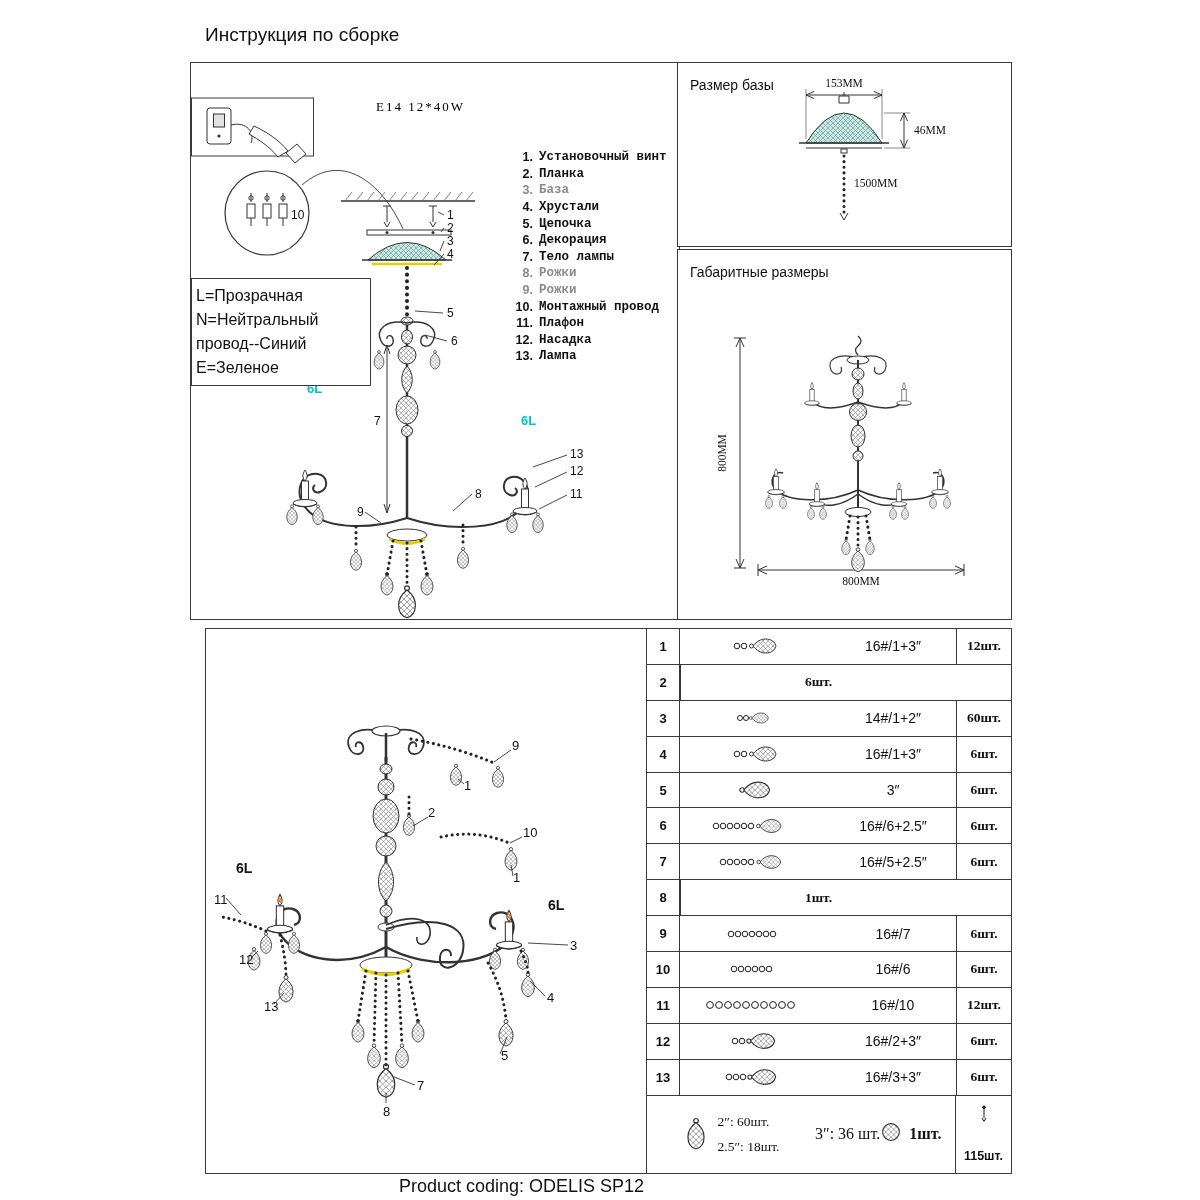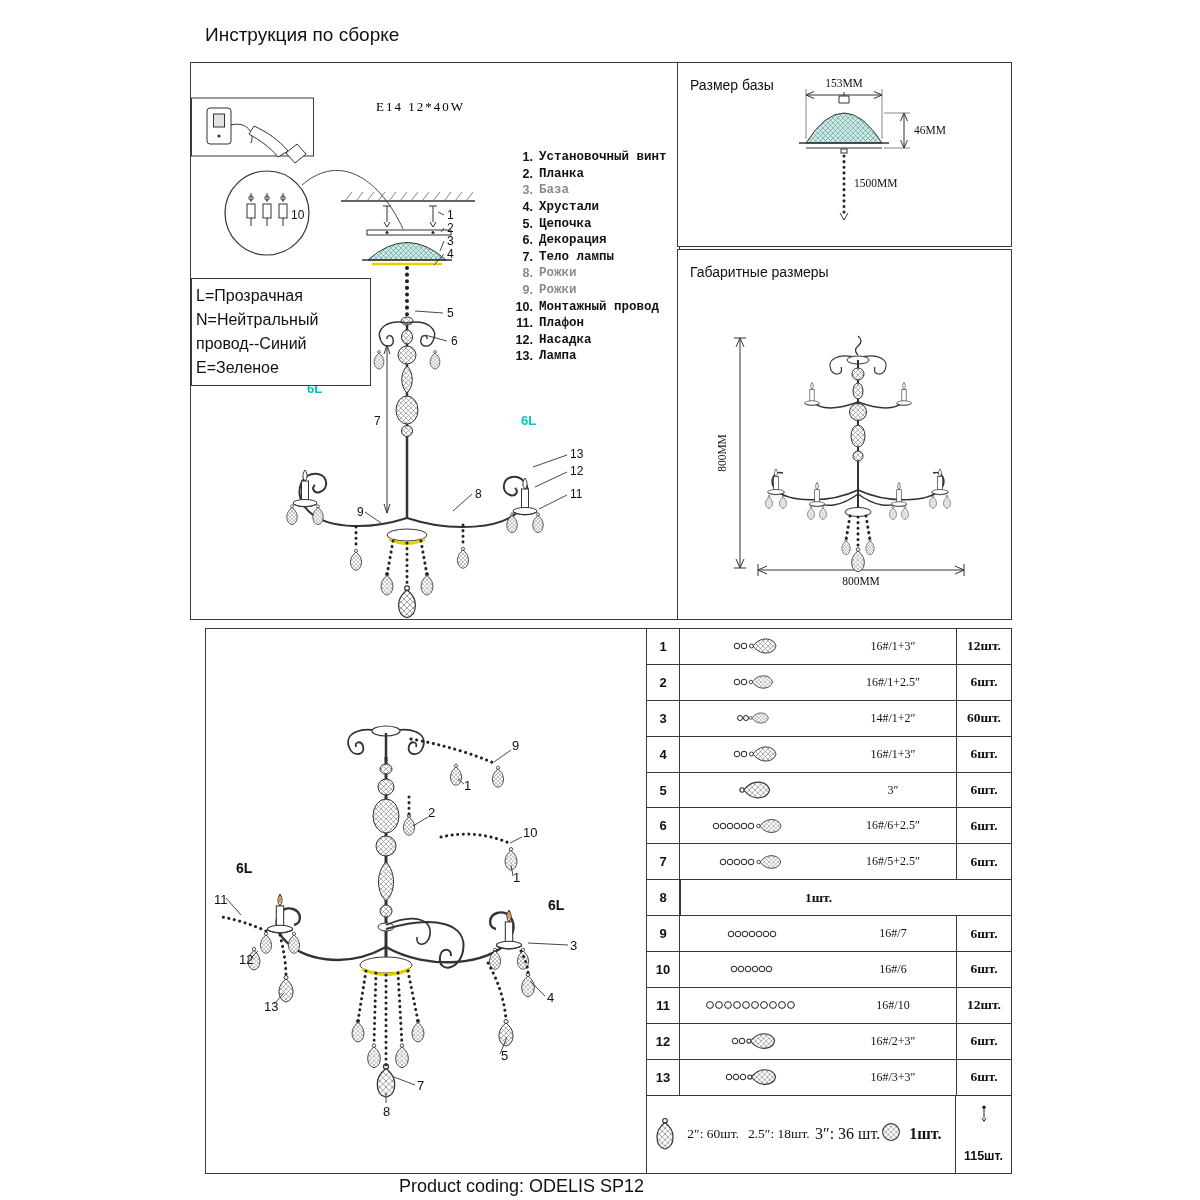--- a/index.html
+++ b/index.html
@@ -30,25 +30,25 @@
   .dimt{font-family:"Liberation Serif",serif;font-size:11.5px;fill:#111;}
   .sixlA{font-size:13px;font-weight:bold;fill:#00c6c6;}
   .sixlD{font-size:14px;font-weight:bold;fill:#111;}
   .bd{fill:#fff;stroke:#222;stroke-width:1;}
   
   .ptable{position:absolute;left:440px;top:0;width:365px;height:544px;border-left:1px solid #3a3a3a;display:flex;flex-direction:column;box-sizing:border-box;}
   .prow{flex:0 0 35.9px;display:grid;grid-template-columns:33px 1fr 55px;border-bottom:1px solid #3a3a3a;align-items:stretch;box-sizing:border-box;}
   .pnum{display:flex;align-items:center;justify-content:center;font-size:13px;font-weight:bold;border-right:1px solid #3a3a3a;}
   .pmid{display:flex;align-items:center;min-width:0;}
   .icon-box{flex:0 0 140px;display:flex;justify-content:center;align-items:center;}
-  .pspec{flex:1;text-align:center;font-family:Liberation Serif, serif;font-size:12px;}
+  .pspec{flex:1;text-align:center;font-family:Liberation Sans, sans-serif;font-size:14px;}
   .pqty{display:flex;align-items:center;justify-content:center;border-left:1px solid #3a3a3a;font-family:"Liberation Serif",serif;font-weight:bold;font-size:13.5px;}
   .pfooter{flex:1;display:flex;align-items:stretch;}
   .f-left{flex:0 0 168px;display:flex;align-items:center;justify-content:center;gap:9px;}
-  .f-left .lines{display:flex;flex-direction:row;gap:9px;font-family:"Liberation Serif",serif;font-size:13.5px;}
+  .f-left .lines{display:flex;flex-direction:column;gap:9px;font-family:"Liberation Serif",serif;font-size:13.5px;}
   .f-mid{flex:1;display:flex;justify-content:flex-start;align-items:center;padding:8px 0;font-family:"Liberation Serif",serif;font-size:16px;}
   .f-mid .ball-line{display:flex;align-items:center;gap:7px;font-weight:bold;}
   .f-right{flex:0 0 55px;border-left:1px solid #3a3a3a;display:flex;flex-direction:column;align-items:center;justify-content:space-between;padding:9px 0 10px;font-weight:bold;font-size:12.5px;}
 </style>
 </head>
 <body>
 
 <svg width="0" height="0" style="position:absolute" aria-hidden="true">
   <defs>
     <pattern id="xh" width="5" height="5" patternUnits="userSpaceOnUse">
@@ -444,30 +444,20 @@
               <circle class="bd" cx="64" cy="15" r="2.8"></circle>
               <use href="#g-drop" transform="translate(83,15) rotate(-90)"></use>
             </svg>
           </span>
           <span class="pspec">16#/1+3″</span>
         </div>
       <div class="pqty">12шт.</div>
     </div>
     <div class="prow">
       <div class="pnum">2</div>
-      <div class="pmid">
-          <span class="icon-box">
-            <svg width="150" height="30" viewBox="0 0 150 30">
-              <circle class="bd" cx="57" cy="15" r="2.8"></circle>
-              <circle class="bd" cx="64" cy="15" r="2.8"></circle>
-              <use href="#g-drop" transform="translate(81,15) rotate(-90) scale(0.88)"></use>
-            </svg>
-          </span>
-          <span class="pspec">16#/1+2.5″</span>
-        </div>
       <div class="pqty">6шт.</div>
     </div>
     <div class="prow">
       <div class="pnum">3</div>
       <div class="pmid">
           <span class="icon-box">
             <svg width="150" height="30" viewBox="0 0 150 30">
               <circle class="bd" cx="60" cy="15" r="2.5"></circle>
               <circle class="bd" cx="66" cy="15" r="2.5"></circle>
               <use href="#g-drop" transform="translate(79,15) rotate(-90) scale(0.72)"></use>

